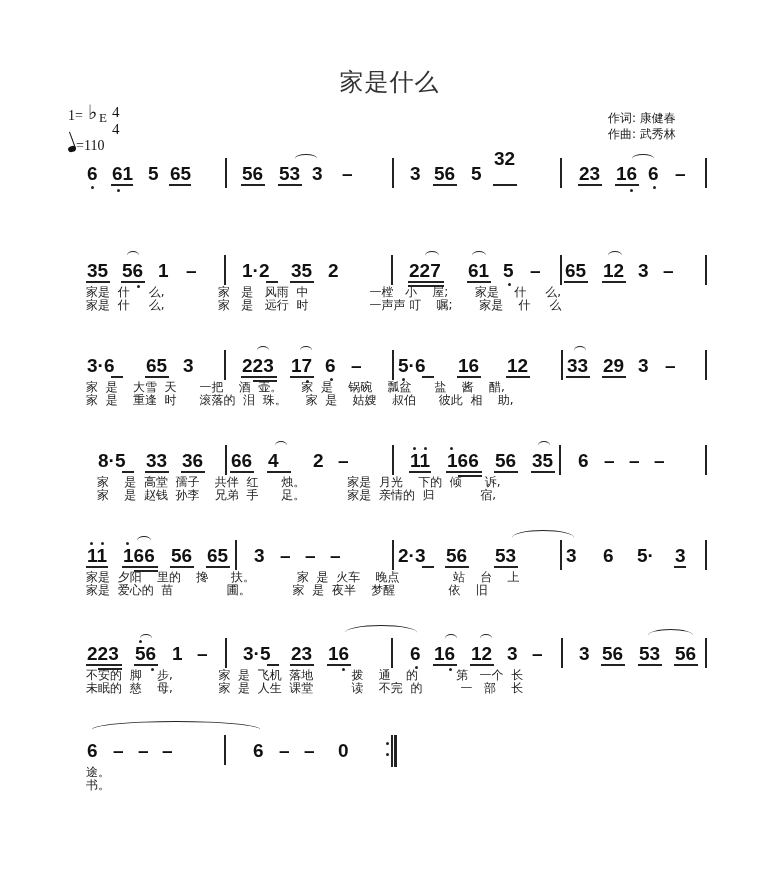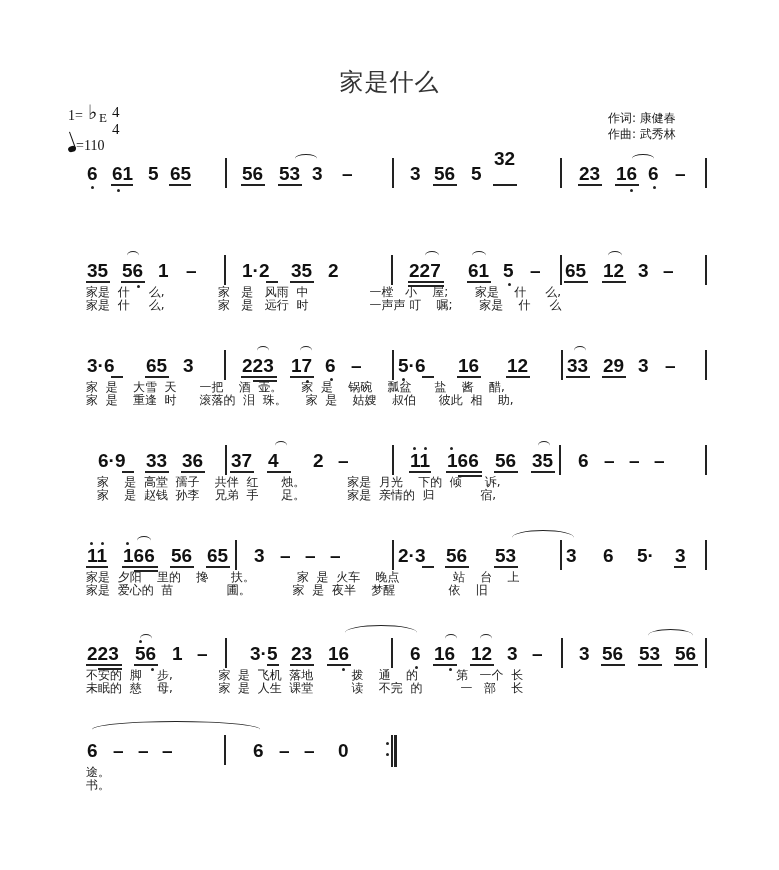--- a/index.html
+++ b/index.html
@@ -153,28 +153,28 @@
   <span class="n" style="left:603px;top:355px">29</span>
   <span class="ul" style="left:602px;top:376px;width:24px"></span>
   <span class="n" style="left:638px;top:355px">3</span>
   <span class="n" style="left:665px;top:355px">–</span>
   <span class="bar" style="left:705px;top:350px"></span>
   <span class="ly" style="left:86px;top:381px">家  是    大雪  天      一把    酒  壶。     家  是    锅碗    瓢盆      盐    酱    醋,</span>
   <span class="ly" style="left:86px;top:394px">家  是    重逢  时      滚落的  泪  珠。     家  是    姑嫂    叔伯      彼此  相    助,</span>
 </div>
 
 <div>
-  <span class="n" style="left:98px;top:450px">6·9</span>
+  <span class="n" style="left:98px;top:450px">8·5</span>
   <span class="ul" style="left:122px;top:471px;width:12px"></span>
   <span class="n" style="left:146px;top:450px">33</span>
   <span class="ul" style="left:145px;top:471px;width:24px"></span>
   <span class="n" style="left:182px;top:450px">36</span>
   <span class="ul" style="left:181px;top:471px;width:24px"></span>
   <span class="bar" style="left:225px;top:445px"></span>
-  <span class="n" style="left:231px;top:450px">37</span>
+  <span class="n" style="left:231px;top:450px">66</span>
   <span class="ul" style="left:230px;top:471px;width:24px"></span>
   <span class="slur" style="left:275px;top:441px;width:12px"></span>
   <span class="n" style="left:268px;top:450px">4</span>
   <span class="ul" style="left:267px;top:471px;width:24px"></span>
   <span class="n" style="left:313px;top:450px">2</span>
   <span class="n" style="left:338px;top:450px">–</span>
   <span class="bar" style="left:392px;top:445px"></span>
   <span class="n" style="left:410px;top:450px">11</span>
   <span class="dot" style="left:413px;top:447px"></span>
     <span class="dot" style="left:424px;top:447px"></span>
@@ -241,21 +241,21 @@
   <span class="ul" style="left:86px;top:664px;width:36px"></span>
   <span class="ul" style="left:98px;top:668px;width:24px"></span>
   <span class="slur" style="left:140px;top:634px;width:12px"></span>
   <span class="n" style="left:135px;top:643px">56</span>
   <span class="dot" style="left:139px;top:640px"></span>
   <span class="ul" style="left:134px;top:664px;width:24px"></span>
   <span class="dot" style="left:151px;top:668px"></span>
   <span class="n" style="left:172px;top:643px">1</span>
   <span class="n" style="left:197px;top:643px">–</span>
   <span class="bar" style="left:225px;top:638px"></span>
-  <span class="n" style="left:250px;top:643px">3·5</span>
+  <span class="n" style="left:243px;top:643px">3·5</span>
   <span class="ul" style="left:267px;top:664px;width:12px"></span>
   <span class="n" style="left:291px;top:643px">23</span>
   <span class="ul" style="left:290px;top:664px;width:24px"></span>
   <span class="n" style="left:328px;top:643px">16</span>
   <span class="ul" style="left:327px;top:664px;width:24px"></span>
   <span class="dot" style="left:342px;top:668px"></span>
   <span class="slur" style="left:345px;top:625px;width:72px;height:14px"></span>
   <span class="bar" style="left:391px;top:638px"></span>
   <span class="n" style="left:410px;top:643px">6</span>
   <span class="dot" style="left:415px;top:666px"></span>

